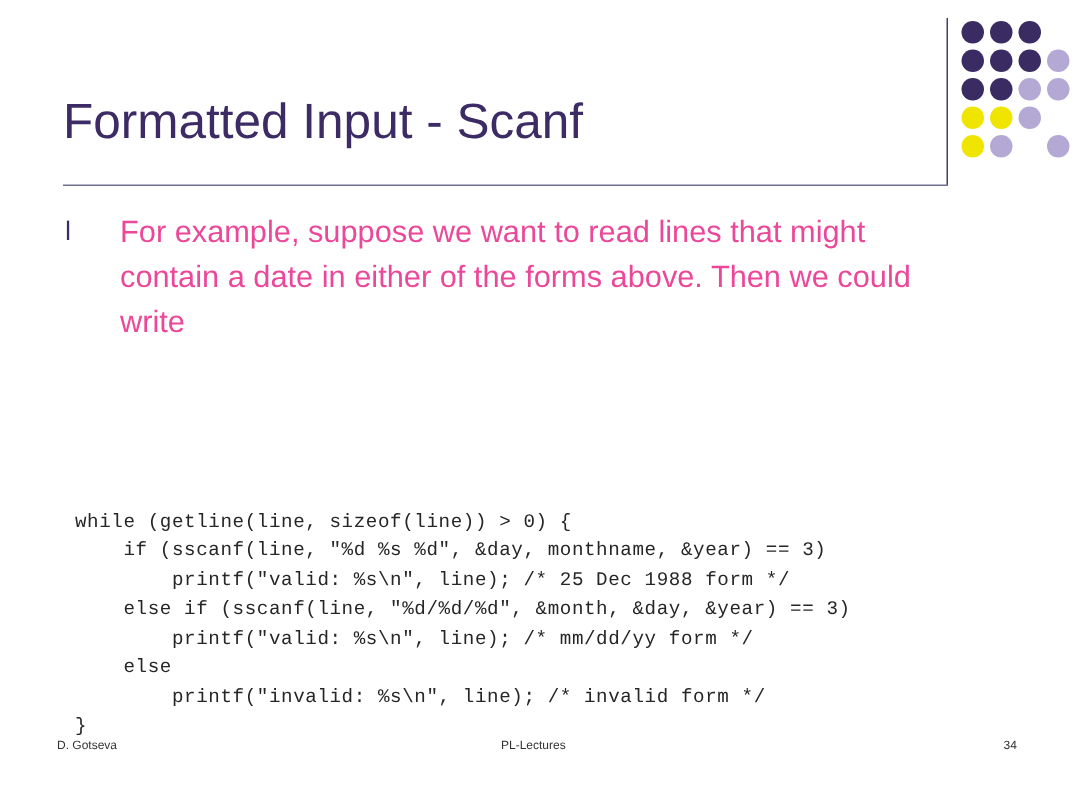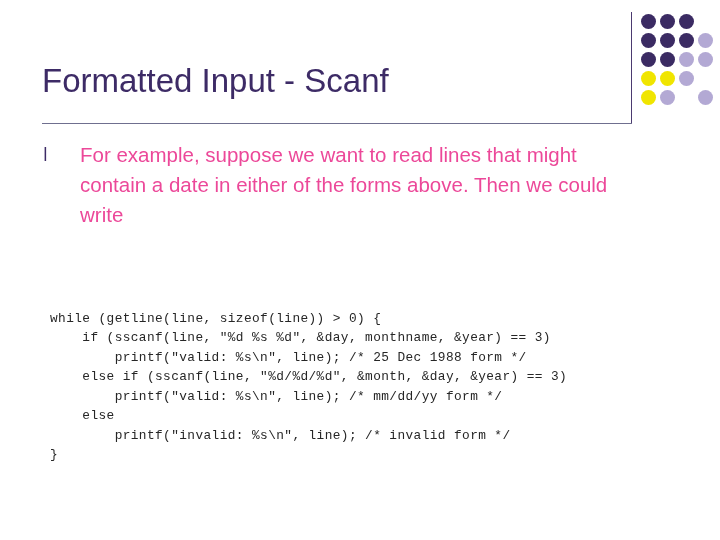--- a/index.html
+++ b/index.html
@@ -87,21 +87,21 @@
   #bullet-text {
     font-size: 20.5px;
     line-height: 30px;
     color: #ec4899;
     flex: 1 1 auto;
   }
   
   #code-block {
     position: absolute;
     left: 50px;
-    top: 296px;
+    top: 325px;
     width: 620px;
     font-family: "Liberation Mono", "DejaVu Sans Mono", monospace;
     font-size: 12.8px;
     line-height: 19.5px;
     color: #262626;
     white-space: pre;
     letter-spacing: 0.4px;
   }
   
   #footer {
@@ -165,14 +165,19 @@
 
   <pre id="code-block">while (getline(line, sizeof(line)) &gt; 0) {
     if (sscanf(line, "%d %s %d", &amp;day, monthname, &amp;year) == 3)
         printf("valid: %s\n", line); /* 25 Dec 1988 form */
     else if (sscanf(line, "%d/%d/%d", &amp;month, &amp;day, &amp;year) == 3)
         printf("valid: %s\n", line); /* mm/dd/yy form */
     else
         printf("invalid: %s\n", line); /* invalid form */
 }</pre>
 
+  <div id="footer">
+    <div id="footer-left">D. Gotseva</div>
+    <div id="footer-center">PL-Lectures</div>
+    <div id="footer-right">34</div>
+  </div>
 
 </div>
 
 </body></html>

